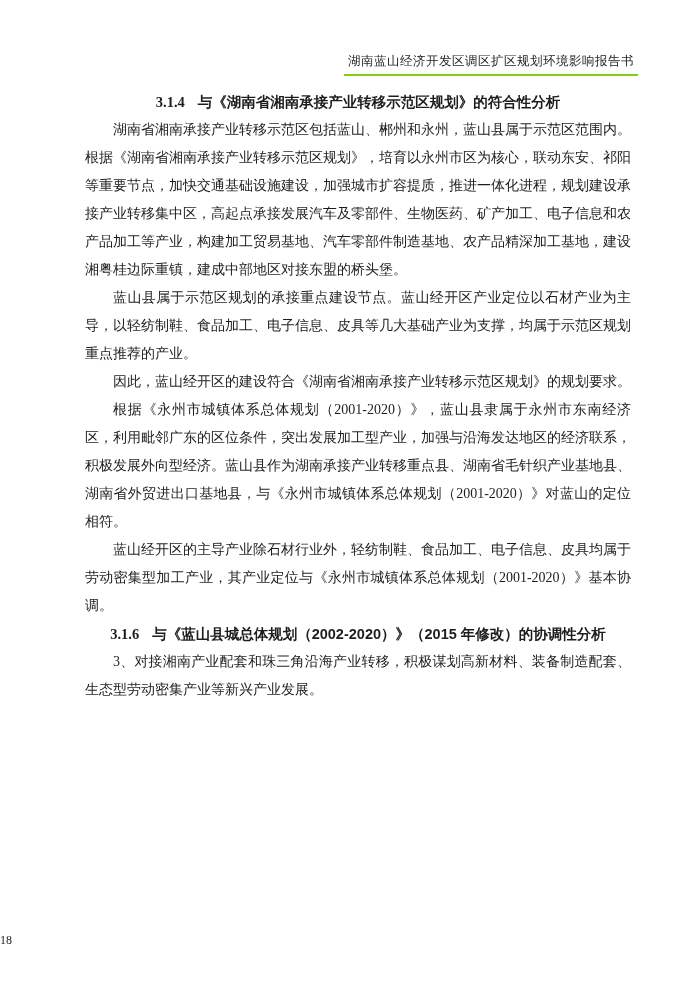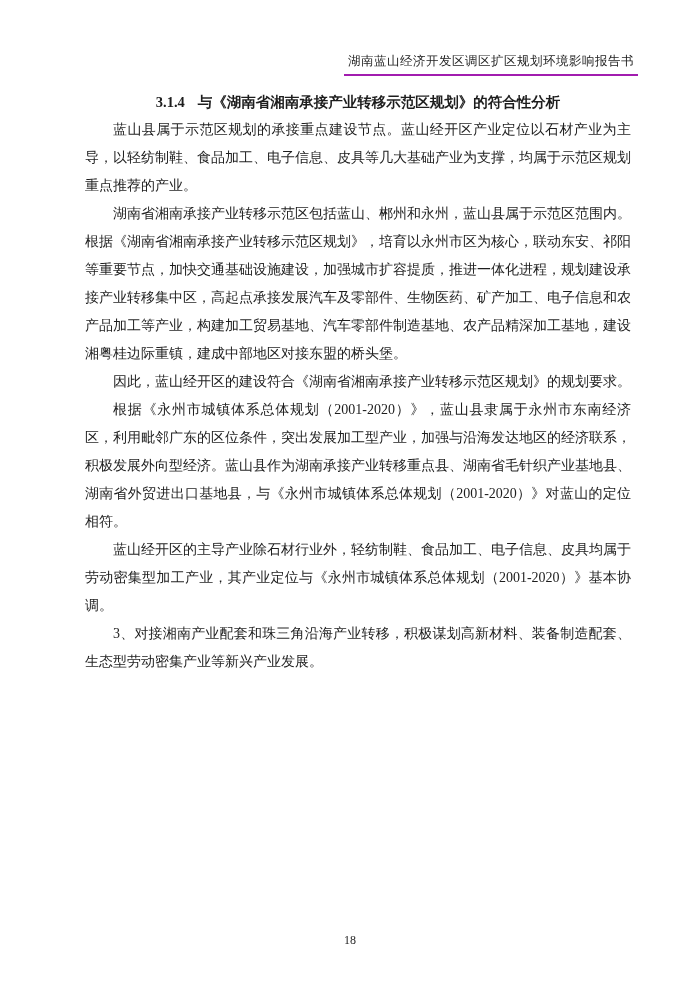--- a/index.html
+++ b/index.html
@@ -16,21 +16,21 @@
     position: absolute;
     top: 52px;
     left: 85px;
     right: 62px;
     text-align: right;
     font-size: 12.5px;
     line-height: 18px;
   }
   .page-header .title-underlined {
     display: inline-block;
-    border-bottom: 2px solid #a21caf;
+    border-bottom: 2px solid #84cc16;
     padding: 0 4px 4px 4px;
     letter-spacing: 0.5px;
   }
   .doc-body {
     position: absolute;
     top: 88px;
     left: 85px;
     width: 546px;
     font-size: 14px;
     line-height: 28px;
@@ -51,49 +51,52 @@
   }
   .doc-body h3 .heading-number {
     font-family: "Liberation Serif", "DejaVu Serif", serif;
     margin-right: 13px;
   }
   .page-footer {
     position: absolute;
     top: 932px;
     left: 0;
     width: 700px;
-    text-align: center;
+    text-align: left;
     font-size: 12px;
     line-height: 16px;
   }
 </style>
 </head>
 <body>
 
 <div class="page-header">
   <span class="title-underlined">湖南蓝山经济开发区调区扩区规划环境影响报告书</span>
 </div>
 
 <div class="doc-body">
 
   <h3>
     <span class="heading-number">3.1.4</span><span>与《湖南省湘南承接产业转移示范区规划》的符合性分析</span>
   </h3>
 
+  <p>湖南省湘南承接产业转移示范区包括蓝山、郴州和永州，蓝山县属于示范区范围内。根据《湖南省湘南承接产业转移示范区规划》，培育以永州市区为核心，联动东安、祁阳等重要节点，加快交通基础设施建设，加强城市扩容提质，推进一体化进程，规划建设承接产业转移集中区，高起点承接发展汽车及零部件、生物医药、矿产加工、电子信息和农产品加工等产业，构建加工贸易基地、汽车零部件制造基地、农产品精深加工基地，建设湘粤桂边际重镇，建成中部地区对接东盟的桥头堡。</p>
+
   <p>蓝山县属于示范区规划的承接重点建设节点。蓝山经开区产业定位以石材产业为主导，以轻纺制鞋、食品加工、电子信息、皮具等几大基础产业为支撑，均属于示范区规划重点推荐的产业。</p>
-
-  <p>湖南省湘南承接产业转移示范区包括蓝山、郴州和永州，蓝山县属于示范区范围内。根据《湖南省湘南承接产业转移示范区规划》，培育以永州市区为核心，联动东安、祁阳等重要节点，加快交通基础设施建设，加强城市扩容提质，推进一体化进程，规划建设承接产业转移集中区，高起点承接发展汽车及零部件、生物医药、矿产加工、电子信息和农产品加工等产业，构建加工贸易基地、汽车零部件制造基地、农产品精深加工基地，建设湘粤桂边际重镇，建成中部地区对接东盟的桥头堡。</p>
 
   <p>因此，蓝山经开区的建设符合《湖南省湘南承接产业转移示范区规划》的规划要求。</p>
 
 
   <p>根据《永州市城镇体系总体规划（2001-2020）》，蓝山县隶属于永州市东南经济区，利用毗邻广东的区位条件，突出发展加工型产业，加强与沿海发达地区的经济联系，积极发展外向型经济。蓝山县作为湖南承接产业转移重点县、湖南省毛针织产业基地县、湖南省外贸进出口基地县，与《永州市城镇体系总体规划（2001-2020）》对蓝山的定位相符。</p>
 
   <p>蓝山经开区的主导产业除石材行业外，轻纺制鞋、食品加工、电子信息、皮具均属于劳动密集型加工产业，其产业定位与《永州市城镇体系总体规划（2001-2020）》基本协调。</p>
 
+  <h3>
+    <span class="heading-number">3.1.6</span><span>与《蓝山县城总体规划（2002-2020）》（2015 年修改）的协调性分析</span>
+  </h3>
 
 
 
 
 
   <p>3、对接湘南产业配套和珠三角沿海产业转移，积极谋划高新材料、装备制造配套、生态型劳动密集产业等新兴产业发展。</p>
 
 </div>
 
 <div class="page-footer">

